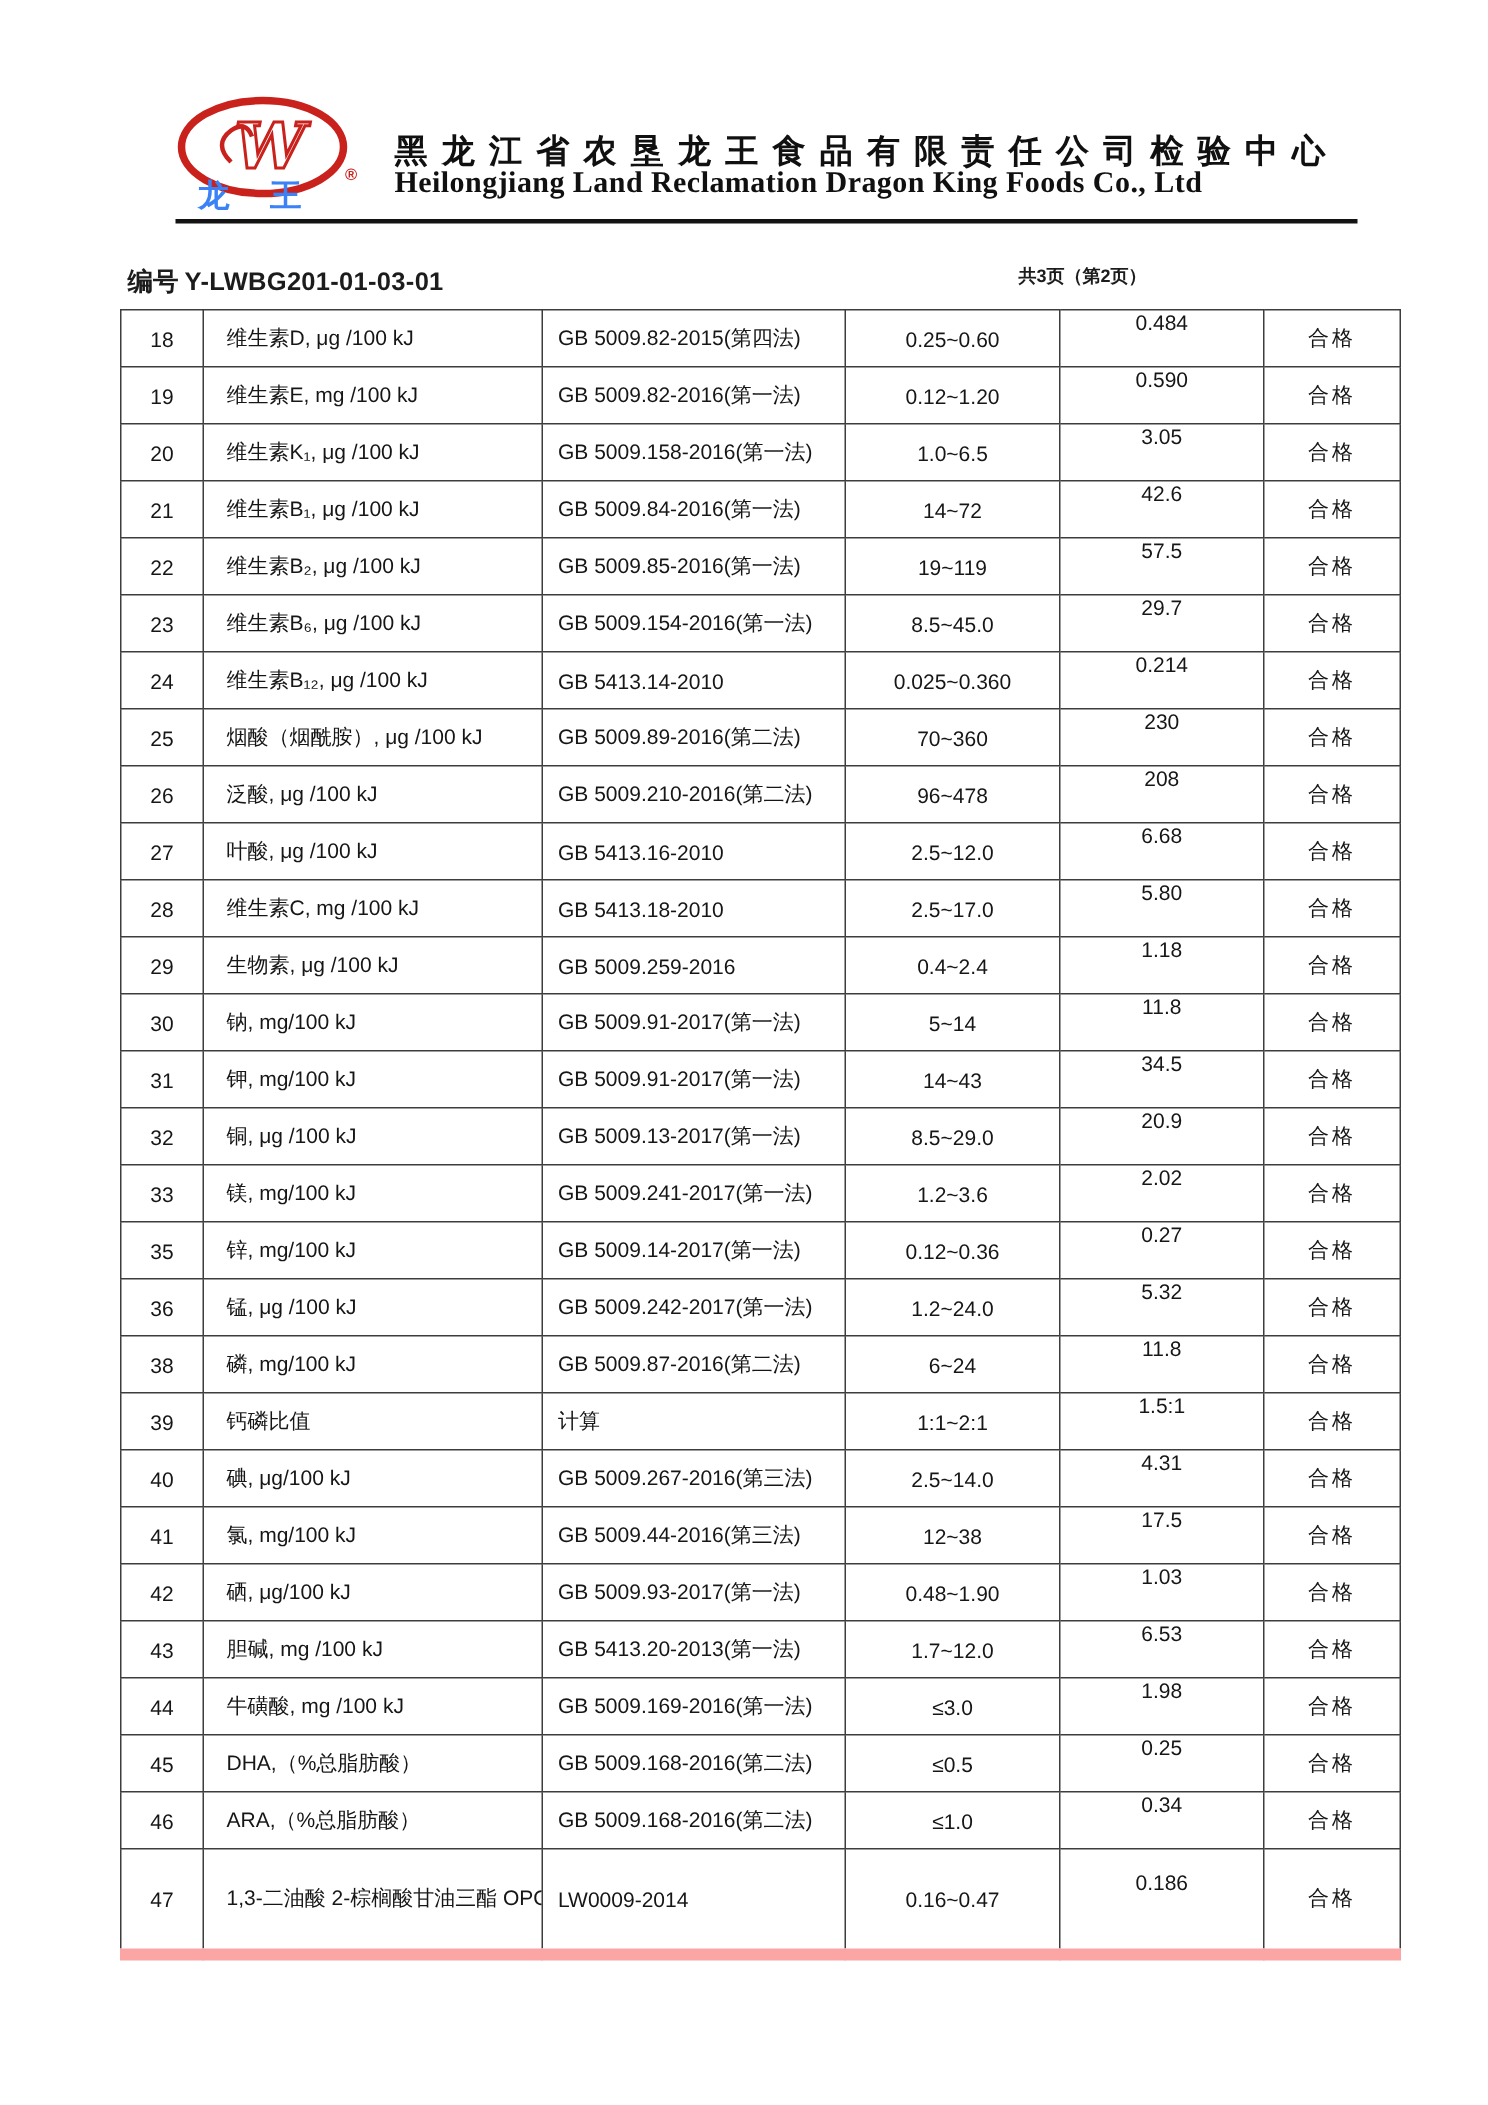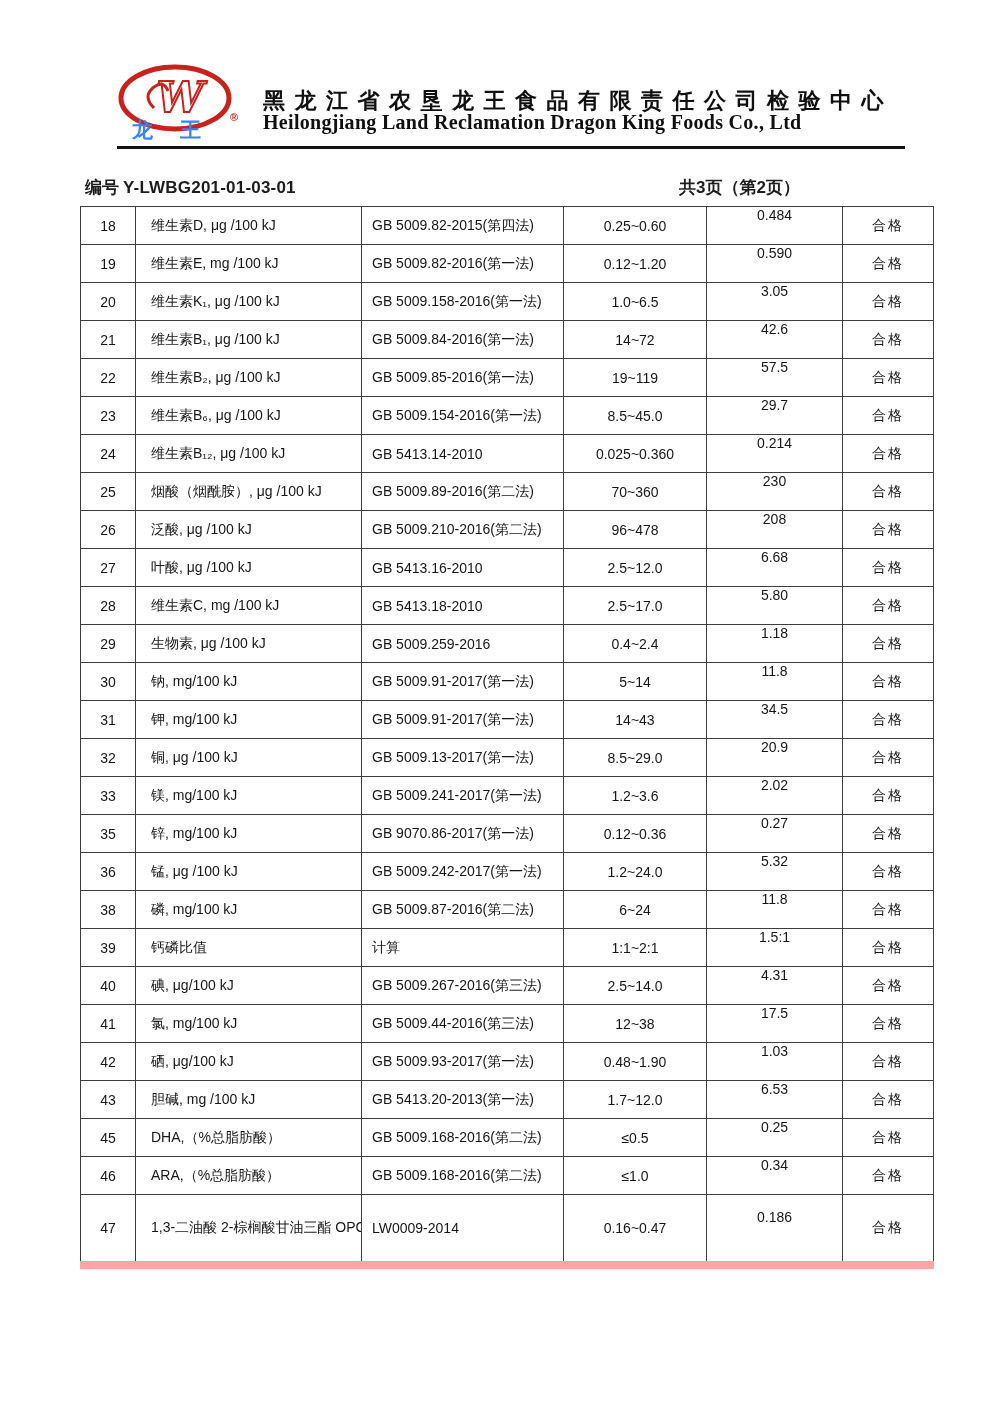--- a/index.html
+++ b/index.html
@@ -39,21 +39,21 @@
   }
 
   
   .doc-no {
     position:absolute; left:85px; top:176px;
     font-size:17px; font-weight:bold; white-space:nowrap;
   }
   .doc-no .num { margin-left:4px; letter-spacing:0.2px; }
   .page-info {
     position:absolute; left:679px; top:176px;
-    font-size:17px; font-weight:bold; white-space:nowrap;
+    font-size:12px; font-weight:bold; white-space:nowrap;
   }
 
   
   table.report {
     position:absolute; left:80px; top:206px;
     width:853px; border-collapse:collapse; table-layout:fixed;
     border-bottom:8px solid #fca5a5;
   }
   table.report td {
     border:1px solid #3d3d3d;
@@ -227,21 +227,21 @@
         <td class="col-no">33</td>
         <td class="col-item">镁, mg/100 kJ</td>
         <td class="col-method">GB 5009.241-2017(第一法)</td>
         <td class="col-range">1.2~3.6</td>
         <td class="col-value">2.02</td>
         <td class="col-result">合格</td>
       </tr>
       <tr>
         <td class="col-no">35</td>
         <td class="col-item">锌, mg/100 kJ</td>
-        <td class="col-method">GB 9070.86-2017(第一法)</td>
+        <td class="col-method">GB 5009.14-2017(第一法)</td>
         <td class="col-range">0.12~0.36</td>
         <td class="col-value">0.27</td>
         <td class="col-result">合格</td>
       </tr>
       <tr>
         <td class="col-no">36</td>
         <td class="col-item">锰, μg /100 kJ</td>
         <td class="col-method">GB 5009.242-2017(第一法)</td>
         <td class="col-range">1.2~24.0</td>
         <td class="col-value">5.32</td>
@@ -286,20 +286,28 @@
         <td class="col-range">0.48~1.90</td>
         <td class="col-value">1.03</td>
         <td class="col-result">合格</td>
       </tr>
       <tr>
         <td class="col-no">43</td>
         <td class="col-item">胆碱, mg /100 kJ</td>
         <td class="col-method">GB 5413.20-2013(第一法)</td>
         <td class="col-range">1.7~12.0</td>
         <td class="col-value">6.53</td>
+        <td class="col-result">合格</td>
+      </tr>
+      <tr>
+        <td class="col-no">44</td>
+        <td class="col-item">牛磺酸, mg /100 kJ</td>
+        <td class="col-method">GB 5009.169-2016(第一法)</td>
+        <td class="col-range">≤3.0</td>
+        <td class="col-value">1.98</td>
         <td class="col-result">合格</td>
       </tr>
       <tr>
         <td class="col-no">45</td>
         <td class="col-item">DHA,（%总脂肪酸）</td>
         <td class="col-method">GB 5009.168-2016(第二法)</td>
         <td class="col-range">≤0.5</td>
         <td class="col-value">0.25</td>
         <td class="col-result">合格</td>
       </tr>

